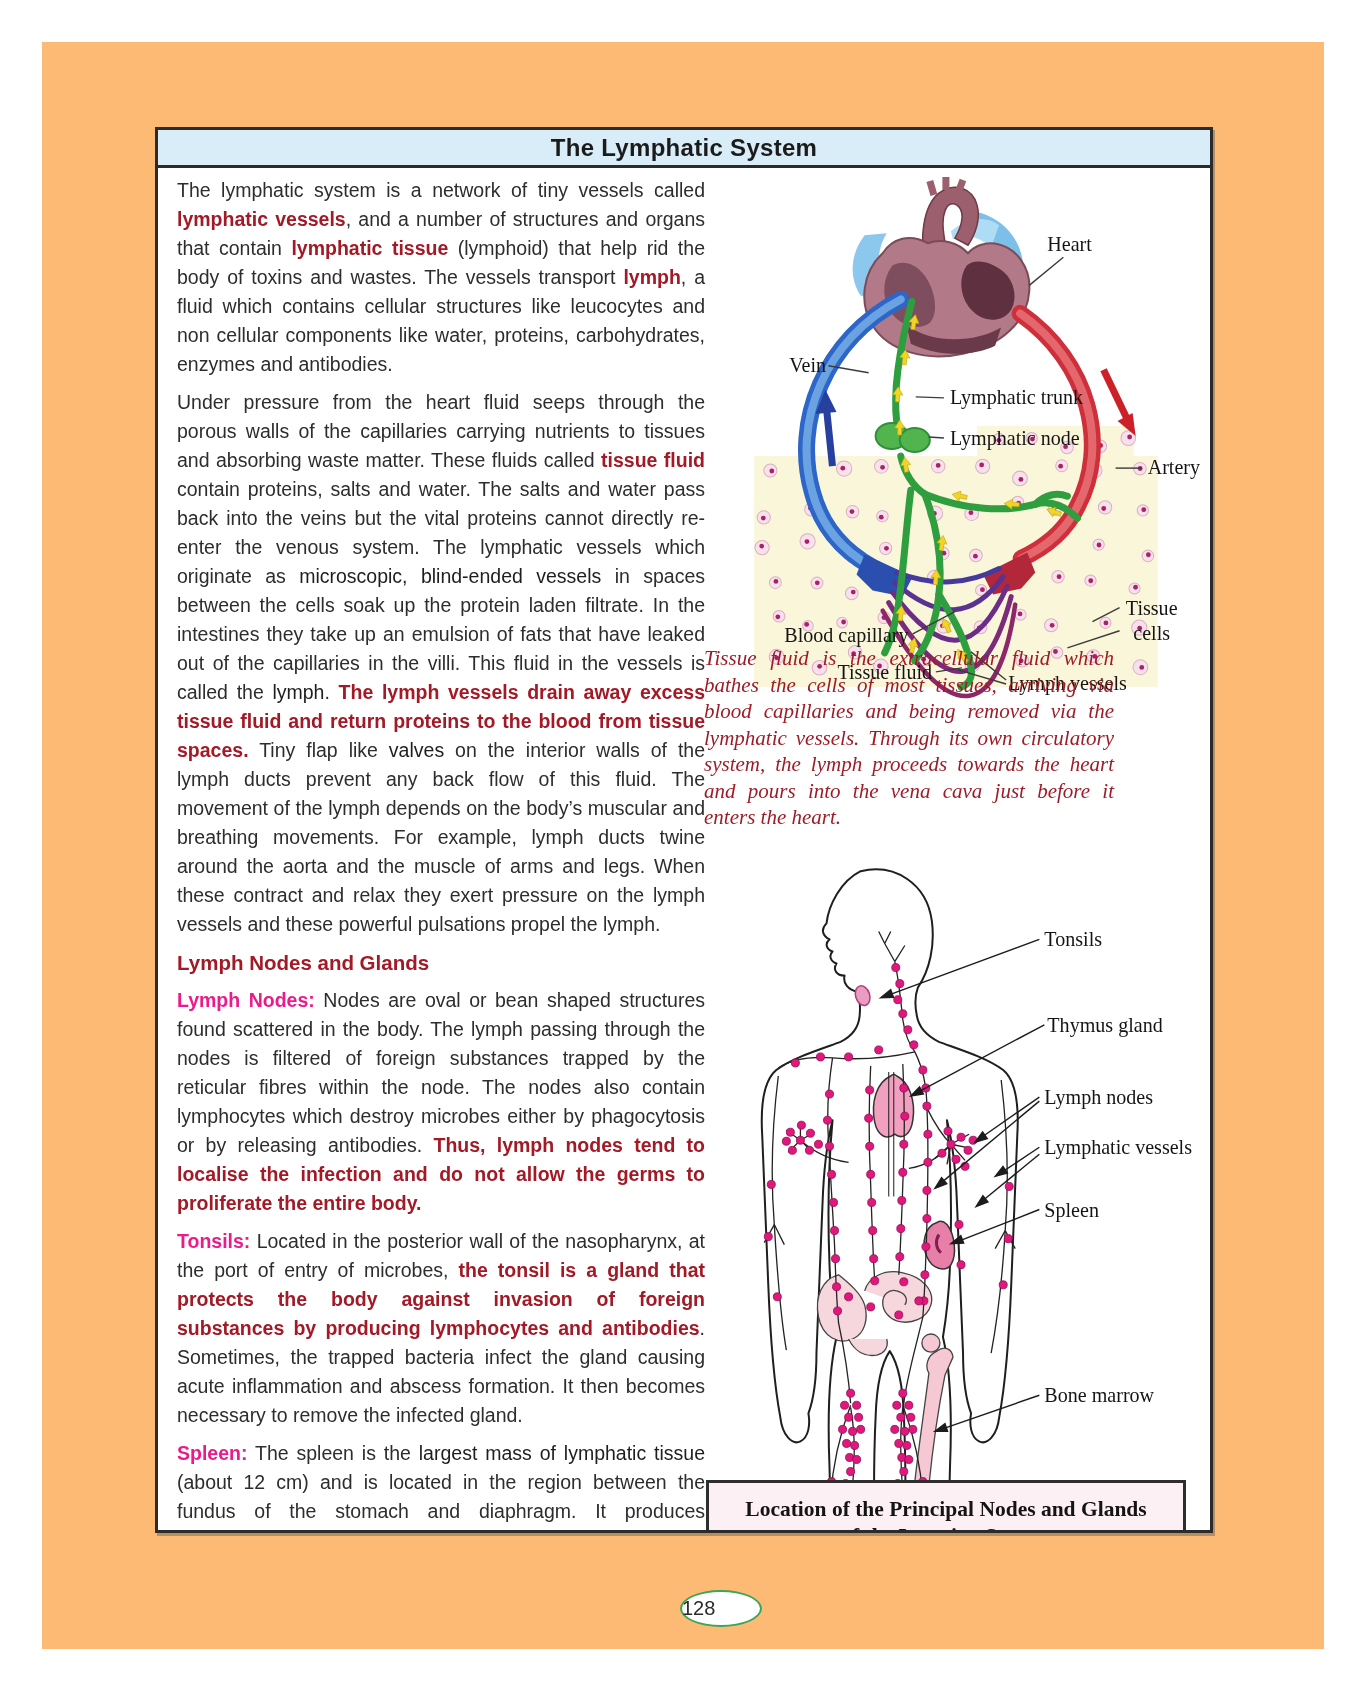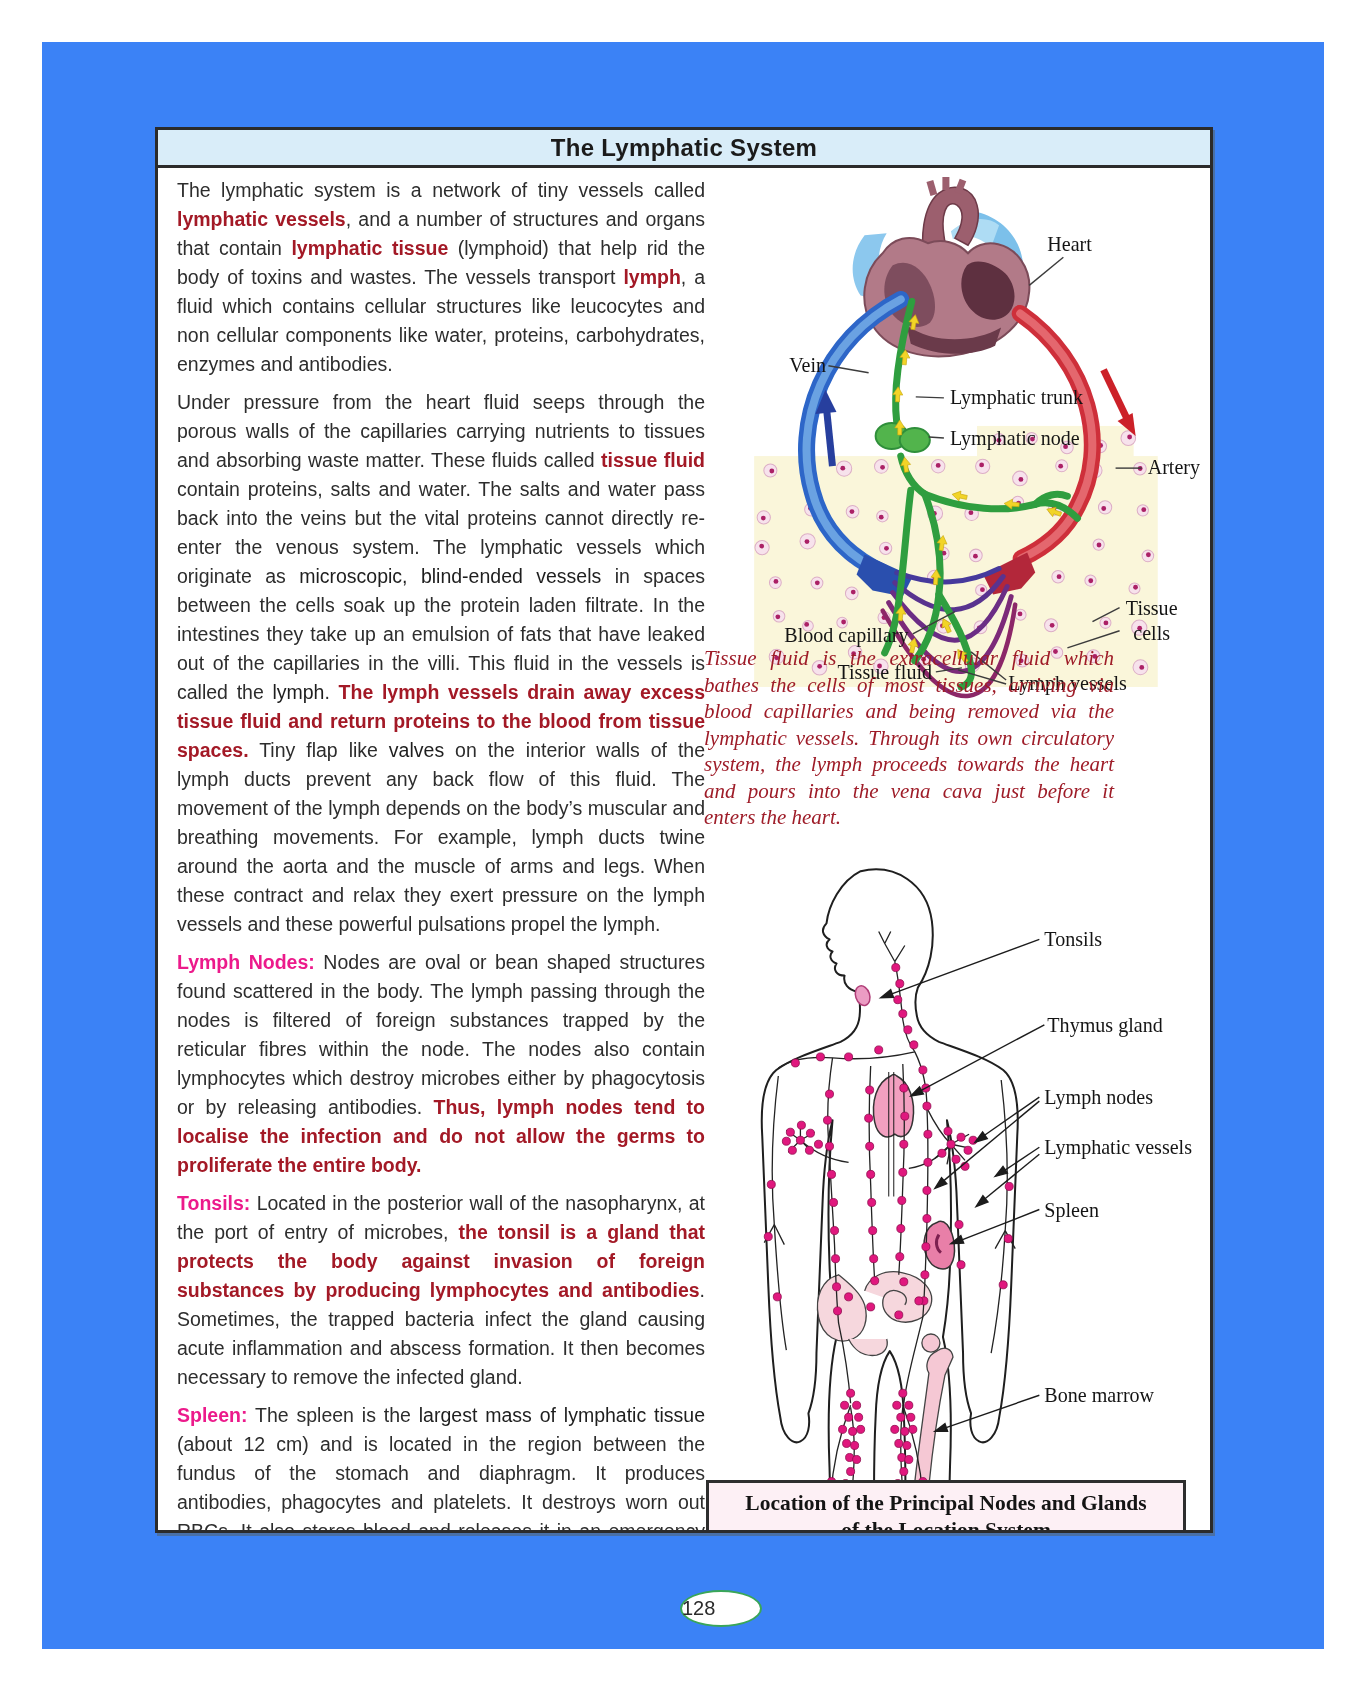--- a/index.html
+++ b/index.html
@@ -1,47 +1,48 @@
 <!DOCTYPE html>
 <html><head>
 <meta charset="utf-8">
 <style>
   *{margin:0;padding:0;box-sizing:border-box}
   html,body{width:1366px;height:1690px}
   body{background:#ffffff;font-family:"Liberation Sans",sans-serif;position:relative;overflow:hidden}
-  .page{position:absolute;left:42px;top:42px;width:1282px;height:1607px;background:#3b82f6}
+  .page{position:absolute;left:42px;top:42px;width:1282px;height:1607px;background:#fdba74}
   .content-box{position:absolute;left:113px;top:85px;width:1058px;height:1406px;background:#ffffff;border:3px solid #2b2b2b;box-shadow:2px 3px 0 rgba(90,90,70,.45)}
   .title-bar{position:absolute;left:0;top:0;right:0;height:38px;background:#d9edf9;border-bottom:3px solid #2b2b2b;display:flex;align-items:center;justify-content:center;font-size:24px;font-weight:bold;color:#1b1b1b;letter-spacing:.3px}
   .body-area{position:absolute;left:0;top:41px;right:0;bottom:0;overflow:hidden}
   .text-col{position:absolute;left:19px;top:5px;width:528px;font-size:19.5px;line-height:29px;color:#2d2d2d;text-align:justify}
   .text-col p{margin-bottom:9px}
   .text-col h3{font-size:20.5px;color:#a31926;margin:4px 0 9px 0}
   .bb{font-weight:normal;color:#1e1e1e}
   .br{font-weight:bold;color:#a31926}
   .bm{font-weight:bold;color:#ec1a8b}
   .figure1{position:absolute;left:556px;top:1px;width:512px;height:534px}
   .fig1-caption{position:absolute;left:546px;top:474px;width:410px;font-family:"Liberation Serif",serif;font-style:italic;font-weight:normal;font-size:21px;line-height:26.5px;color:#9e1c28;text-align:justify}
   .figure2{position:absolute;left:540px;top:672px;width:512px;height:725px}
-  .fig2-caption{position:absolute;left:8px;top:637px;width:480px;background:#fdf0f5;border:3px solid #2e2e2e;text-align:center;font-family:"Liberation Serif",serif;font-weight:bold;font-size:21.5px;line-height:27px;color:#141414;padding:7px 8px}
+  .fig2-caption{position:absolute;left:8px;top:637px;width:480px;background:#fdf0f5;border:3px solid #2e2e2e;text-align:center;font-family:"Liberation Serif",serif;font-weight:bold;font-size:21.5px;line-height:27px;color:#141414;padding:13px 8px}
   .page-number{position:absolute;left:638px;top:1548px;width:82px;height:37px;background:#ffffff;border:2px solid #3aa658;border-radius:50%;display:flex;align-items:center;justify-content:flex-start;font-size:20px;color:#2b2b2b}
   svg text{font-family:"Liberation Serif",serif;font-size:20px;fill:#141414}
 </style>
 </head>
 <body>
 
 <div class="page">
   <div class="content-box">
     <div class="title-bar">
       <span>The Lymphatic System</span>
     </div>
     <div class="body-area">
 
       <div class="text-col">
         <p><span class="n">The lymphatic system is a network of tiny vessels called </span><span class="br">lymphatic vessels</span><span class="n">, and a number of structures and organs that contain </span><span class="br">lymphatic tissue</span><span class="n"> (lymphoid) that help rid the body of toxins and wastes. The vessels transport </span><span class="br">lymph</span><span class="n">, a fluid which contains cellular structures like leucocytes and non cellular components like water, proteins, carbohydrates, enzymes and antibodies.</span></p>
         <p><span class="n">Under pressure from the heart fluid seeps through the porous walls of the capillaries carrying nutrients to tissues and absorbing waste matter. These fluids called </span><span class="br">tissue fluid</span><span class="n"> contain proteins, salts and water. The salts and water pass back into the veins but the vital proteins cannot directly re-enter the venous system. The lymphatic vessels which originate as </span><span class="bb">microscopic, blind-ended vessels</span><span class="n"> in spaces between the cells soak up the protein laden filtrate. In the intestines they take up an emulsion of fats that have leaked out of the capillaries in the villi. This fluid in the vessels is called the </span><span class="bb">lymph</span><span class="n">. </span><span class="br">The lymph vessels drain away excess tissue fluid and return proteins to the blood from tissue spaces.</span><span class="n"> Tiny flap like </span><span class="bb">valves</span><span class="n"> on the interior walls of the lymph ducts prevent any back flow of this fluid. The movement of the lymph depends on the body’s muscular and breathing movements. For example, lymph ducts twine around the aorta and the muscle of arms and legs. When these contract and relax they exert pressure on the lymph vessels and these powerful pulsations propel the lymph.</span></p>
+        <h3>Lymph Nodes and Glands</h3>
         <p><span class="bm">Lymph Nodes:</span><span class="n"> Nodes are oval or bean shaped structures found scattered in the body. The lymph passing through the nodes is filtered of foreign substances trapped by the reticular fibres within the node. The nodes also contain lymphocytes which destroy microbes either by phagocytosis or by releasing antibodies. </span><span class="br">Thus, lymph nodes tend to localise the infection and do not allow the germs to proliferate the entire body.</span></p>
         <p><span class="bm">Tonsils:</span><span class="n"> Located in the posterior wall of the nasopharynx, at the port of entry of microbes, </span><span class="br">the tonsil is a gland that protects the body against invasion of foreign substances by producing lymphocytes and antibodies</span><span class="n">. Sometimes, the trapped bacteria infect the gland causing acute inflammation and abscess formation. It then becomes necessary to remove the infected gland.</span></p>
         <p><span class="bm">Spleen:</span><span class="n"> The spleen is the </span><span class="bb">largest mass of lymphatic tissue</span><span class="n"> (about 12 cm) and is located in the region between the fundus of the stomach and diaphragm. It produces antibodies, phagocytes and platelets. It destroys worn out RBCs. It also stores blood and releases it in an emergency like haemorrhage or stress.</span></p>
       </div>
 
       <div class="figure1">
         <svg viewBox="0 0 510 530" width="512" height="534">
 
           <rect x="262" y="252" width="156" height="36" fill="#faf6da"></rect>
           <rect x="40" y="282" width="402" height="230" fill="#faf6da"></rect>

